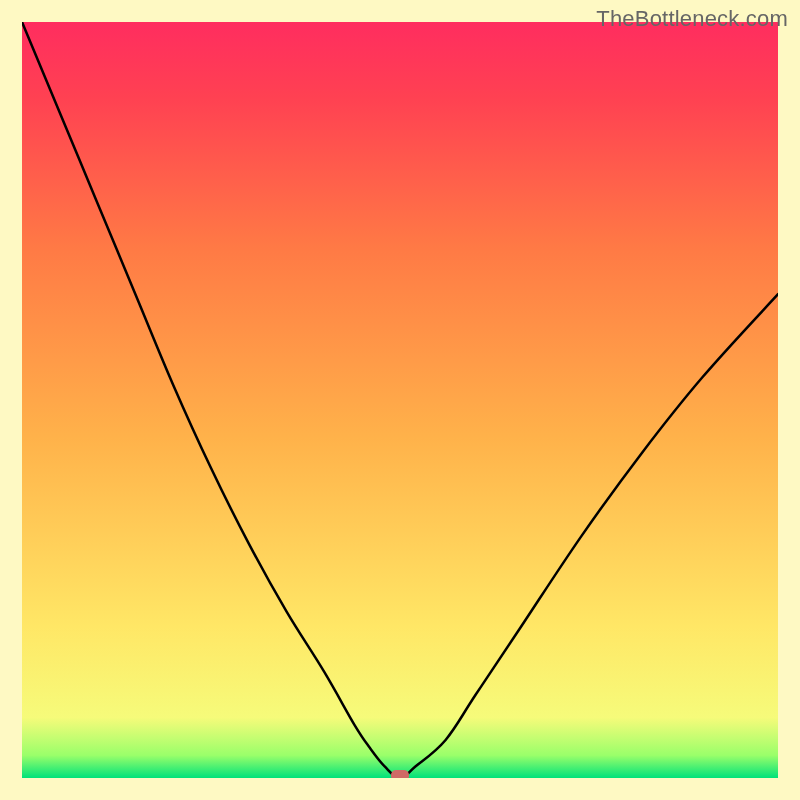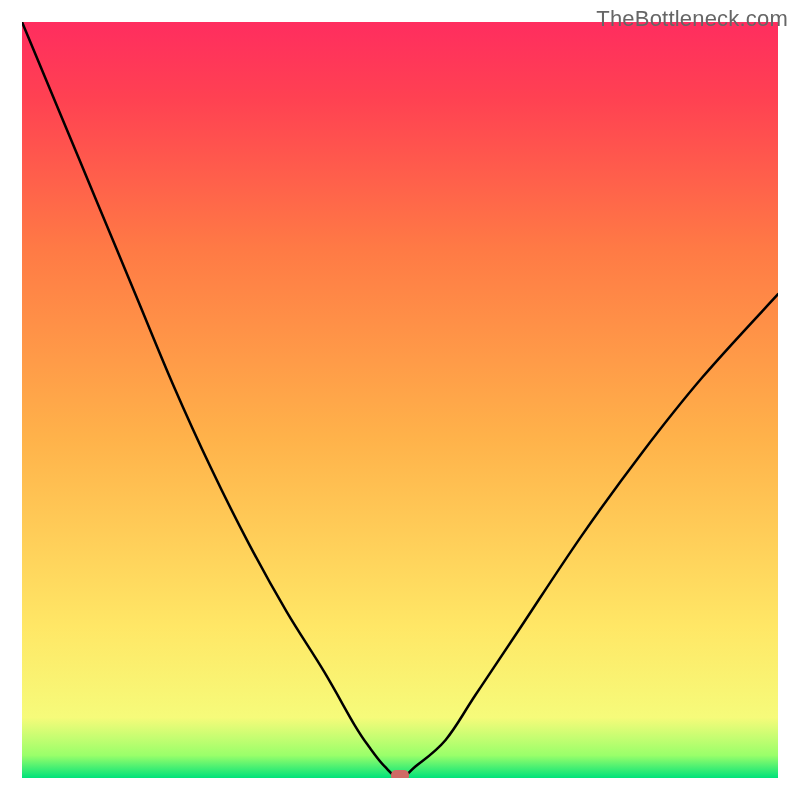--- a/index.html
+++ b/index.html
@@ -10,21 +10,21 @@
     overflow: hidden;
     background: #000;
     font-family: Arial, Helvetica, sans-serif;
   }
   .frame {
     position: absolute;
     left: 0;
     top: 0;
     width: 800px;
     height: 800px;
-    background: #ffffff;
+    background: #fef9c3;
   }
   .watermark {
     position: absolute;
     top: 6px;
     right: 12px;
     color: #666;
     font-size: 22px;
     font-weight: 500;
     letter-spacing: 0.2px;
     z-index: 20;

